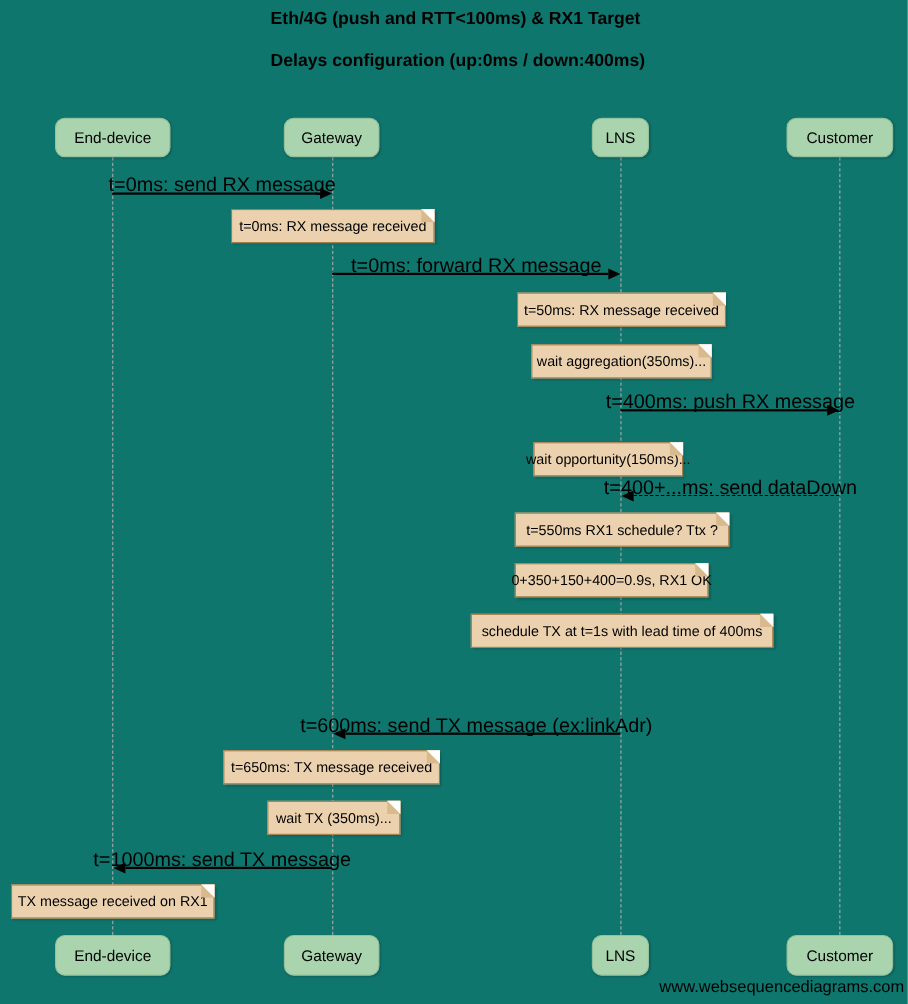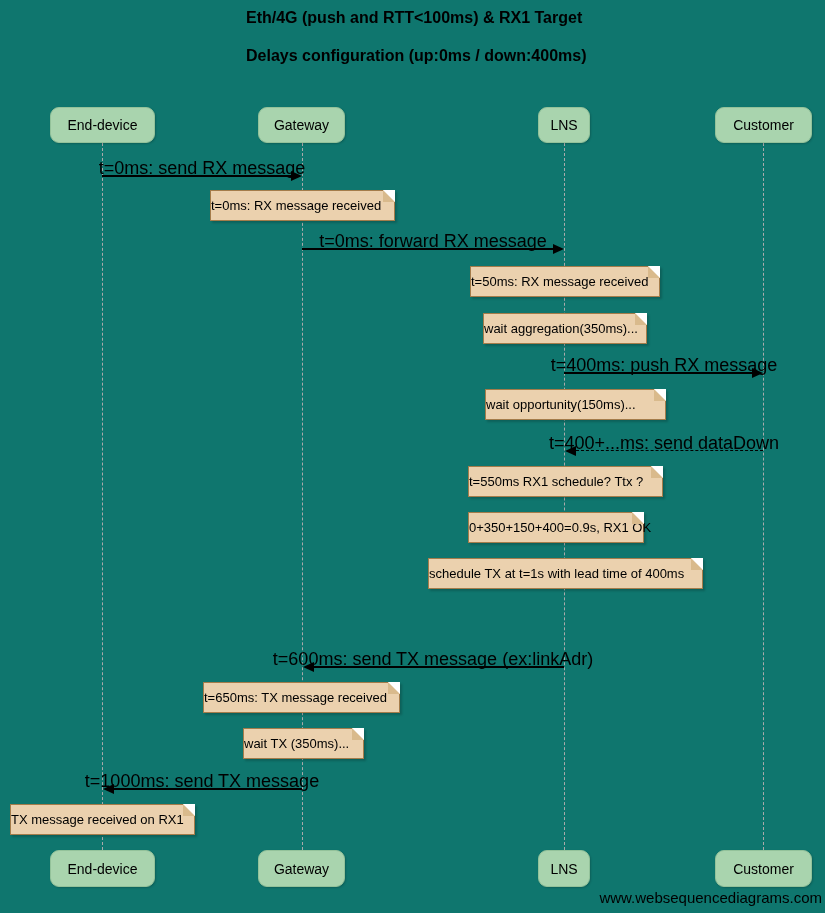--- a/index.html
+++ b/index.html
@@ -13,21 +13,21 @@
   }
   html,body{margin:0;padding:0;}
   body{background:#ffffff;font-family:"Liberation Sans",sans-serif;color:#000;}
   .diagram{position:relative;width:825px;height:913px;background:#0f766e;overflow:hidden;}
   .title-line{position:absolute;left:246px;font-size:16px;font-weight:bold;white-space:nowrap;}
   .lifeline{position:absolute;top:143px;height:707px;width:0;border-left:1px dashed var(--lifeline);}
   .actor{position:absolute;height:36px;background:var(--actor-fill);border:1px solid var(--actor-border);
          border-radius:9px;display:flex;align-items:center;justify-content:center;
          font-size:14px;box-sizing:border-box;box-shadow:1px 1px 2px rgba(0,0,0,0.18);}
   .note{position:absolute;height:31px;background:var(--note-fill);border:1px solid var(--note-border);
-        display:flex;align-items:center;font-size:13px;white-space:nowrap;
+        display:flex;align-items:center;justify-content:center;font-size:13px;white-space:nowrap;
         box-sizing:border-box;box-shadow:2px 2px 2px rgba(0,0,0,0.18);}
   .note::before{content:"";position:absolute;top:-1px;right:-1px;width:0;height:0;border-style:solid;
         border-width:0 12px 12px 0;border-color:#ffffff #ffffff var(--note-fold) var(--note-fold);}
   .msg-line{position:absolute;height:0;border-top:2px solid var(--arrow);}
   .msg-line.dashed{border-top-style:dashed;border-top-width:1.5px;}
   .msg-label{position:absolute;font-size:18px;white-space:nowrap;transform:translateX(-50%);}
   .head-right{position:absolute;width:0;height:0;border-top:5px solid transparent;
         border-bottom:5px solid transparent;border-left:11px solid var(--arrow);}
   .head-left{position:absolute;width:0;height:0;border-top:5px solid transparent;
         border-bottom:5px solid transparent;border-right:11px solid var(--arrow);}
@@ -75,21 +75,21 @@
       <span>t=50ms: RX message received</span>
     </div>
   <div class="note" style="left:483px;top:313px;width:164px">
       <span>wait aggregation(350ms)...</span>
     </div>
 
   <div class="msg-label" style="left:664px;top:355px">t=400ms: push RX message</div>
   <div class="msg-line" style="left:564px;top:372px;width:188px"></div>
   <div class="head-right" style="left:752px;top:368px"></div>
 
-  <div class="note" style="left:485px;top:389px;width:181px">
+  <div class="note" style="left:485px;top:402px;width:136px">
       <span>wait opportunity(150ms)...</span>
     </div>
 
   <div class="msg-label" style="left:664px;top:433px">t=400+...ms: send dataDown</div>
   <div class="msg-line dashed" style="left:576px;top:450px;width:187px"></div>
   <div class="head-left" style="left:565px;top:446px"></div>
 
   <div class="note" style="left:468px;top:466px;width:195px">
       <span>t=550ms RX1 schedule? Ttx ?</span>
     </div>

